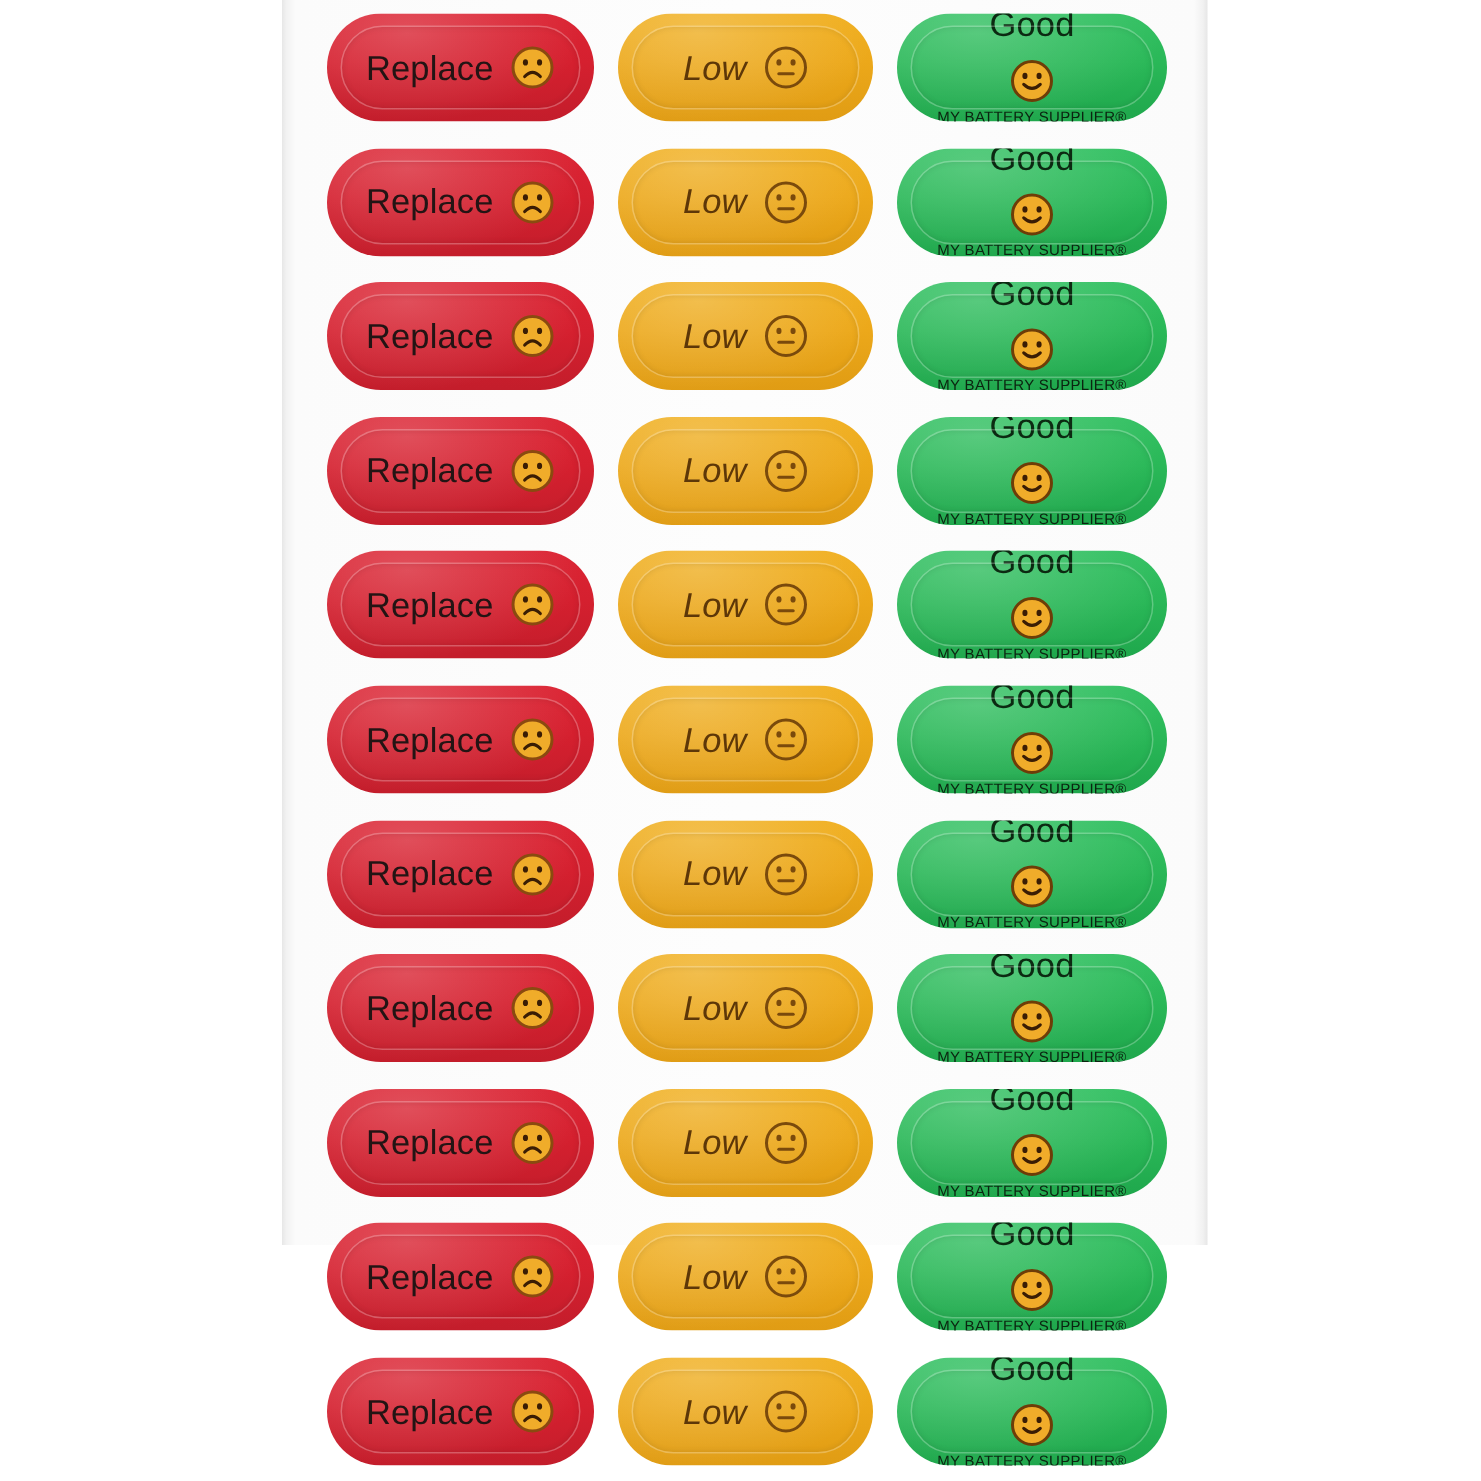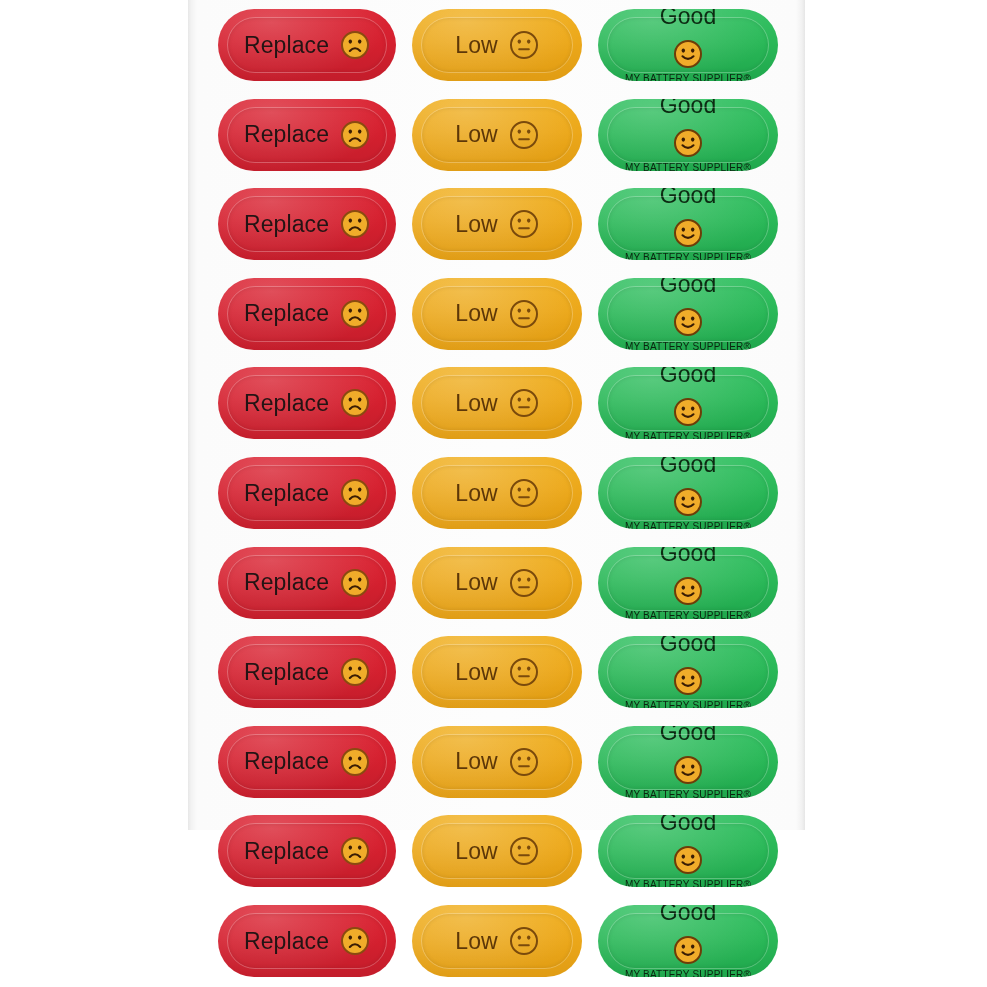--- a/index.html
+++ b/index.html
@@ -71,20 +71,21 @@
   
   .col-replace {
     background:
       radial-gradient(120% 150% at 30% 18%, rgba(255,255,255,0.20) 0%, rgba(255,255,255,0) 55%),
       linear-gradient(180deg, #db2433 0%, #d5202f 45%, #c31d2b 100%);
   }
   .col-low {
     background:
       radial-gradient(120% 150% at 32% 16%, rgba(255,255,255,0.22) 0%, rgba(255,255,255,0) 58%),
       linear-gradient(180deg, #f0ae1c 0%, #eca81a 45%, #e09c14 100%);
+    font-style: italic;
   }
   .col-good {
     background:
       radial-gradient(120% 150% at 30% 16%, rgba(255,255,255,0.20) 0%, rgba(255,255,255,0) 58%),
       linear-gradient(180deg, #31c061 0%, #2ab858 45%, #1fa74c 100%);
   }
 
   
   .label-main {
     display: flex;

